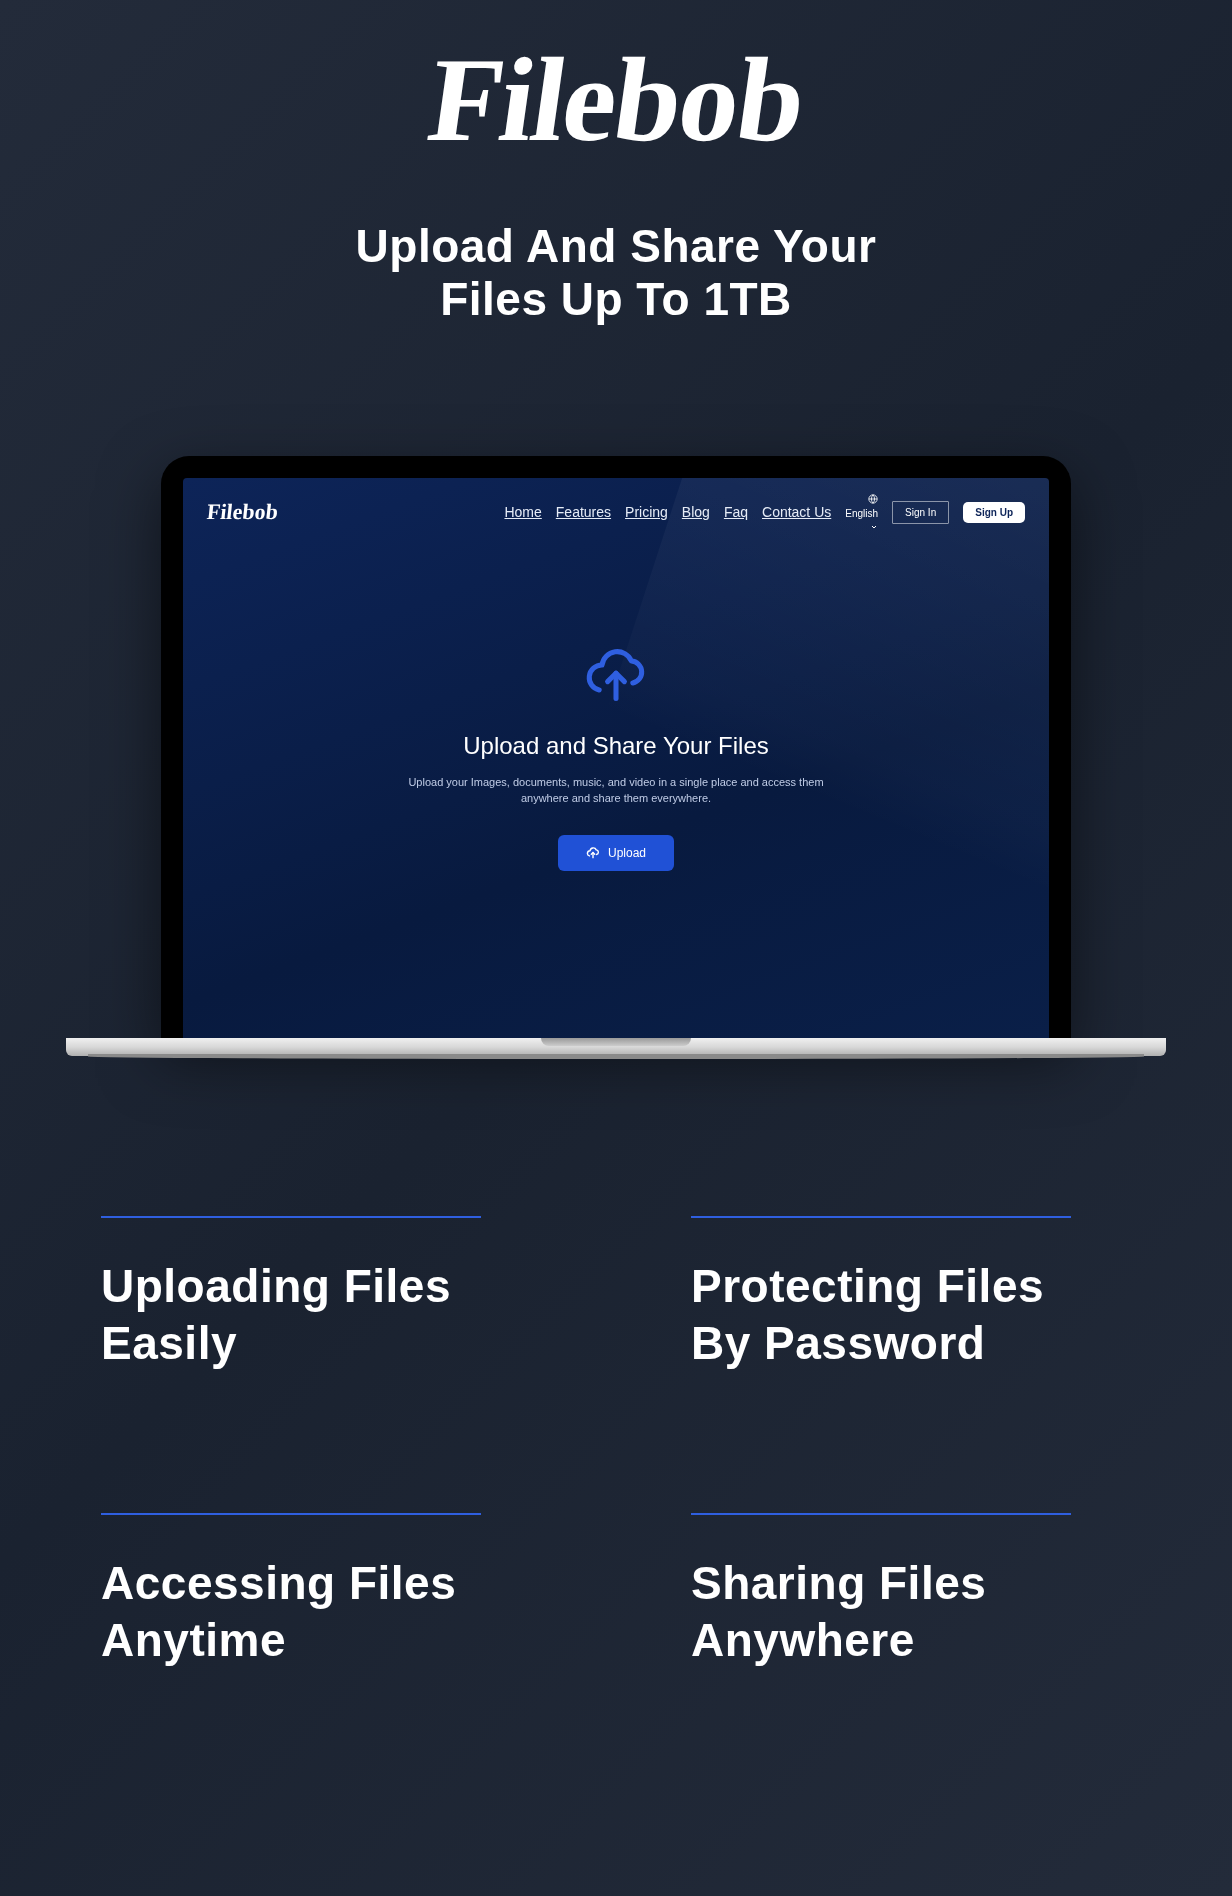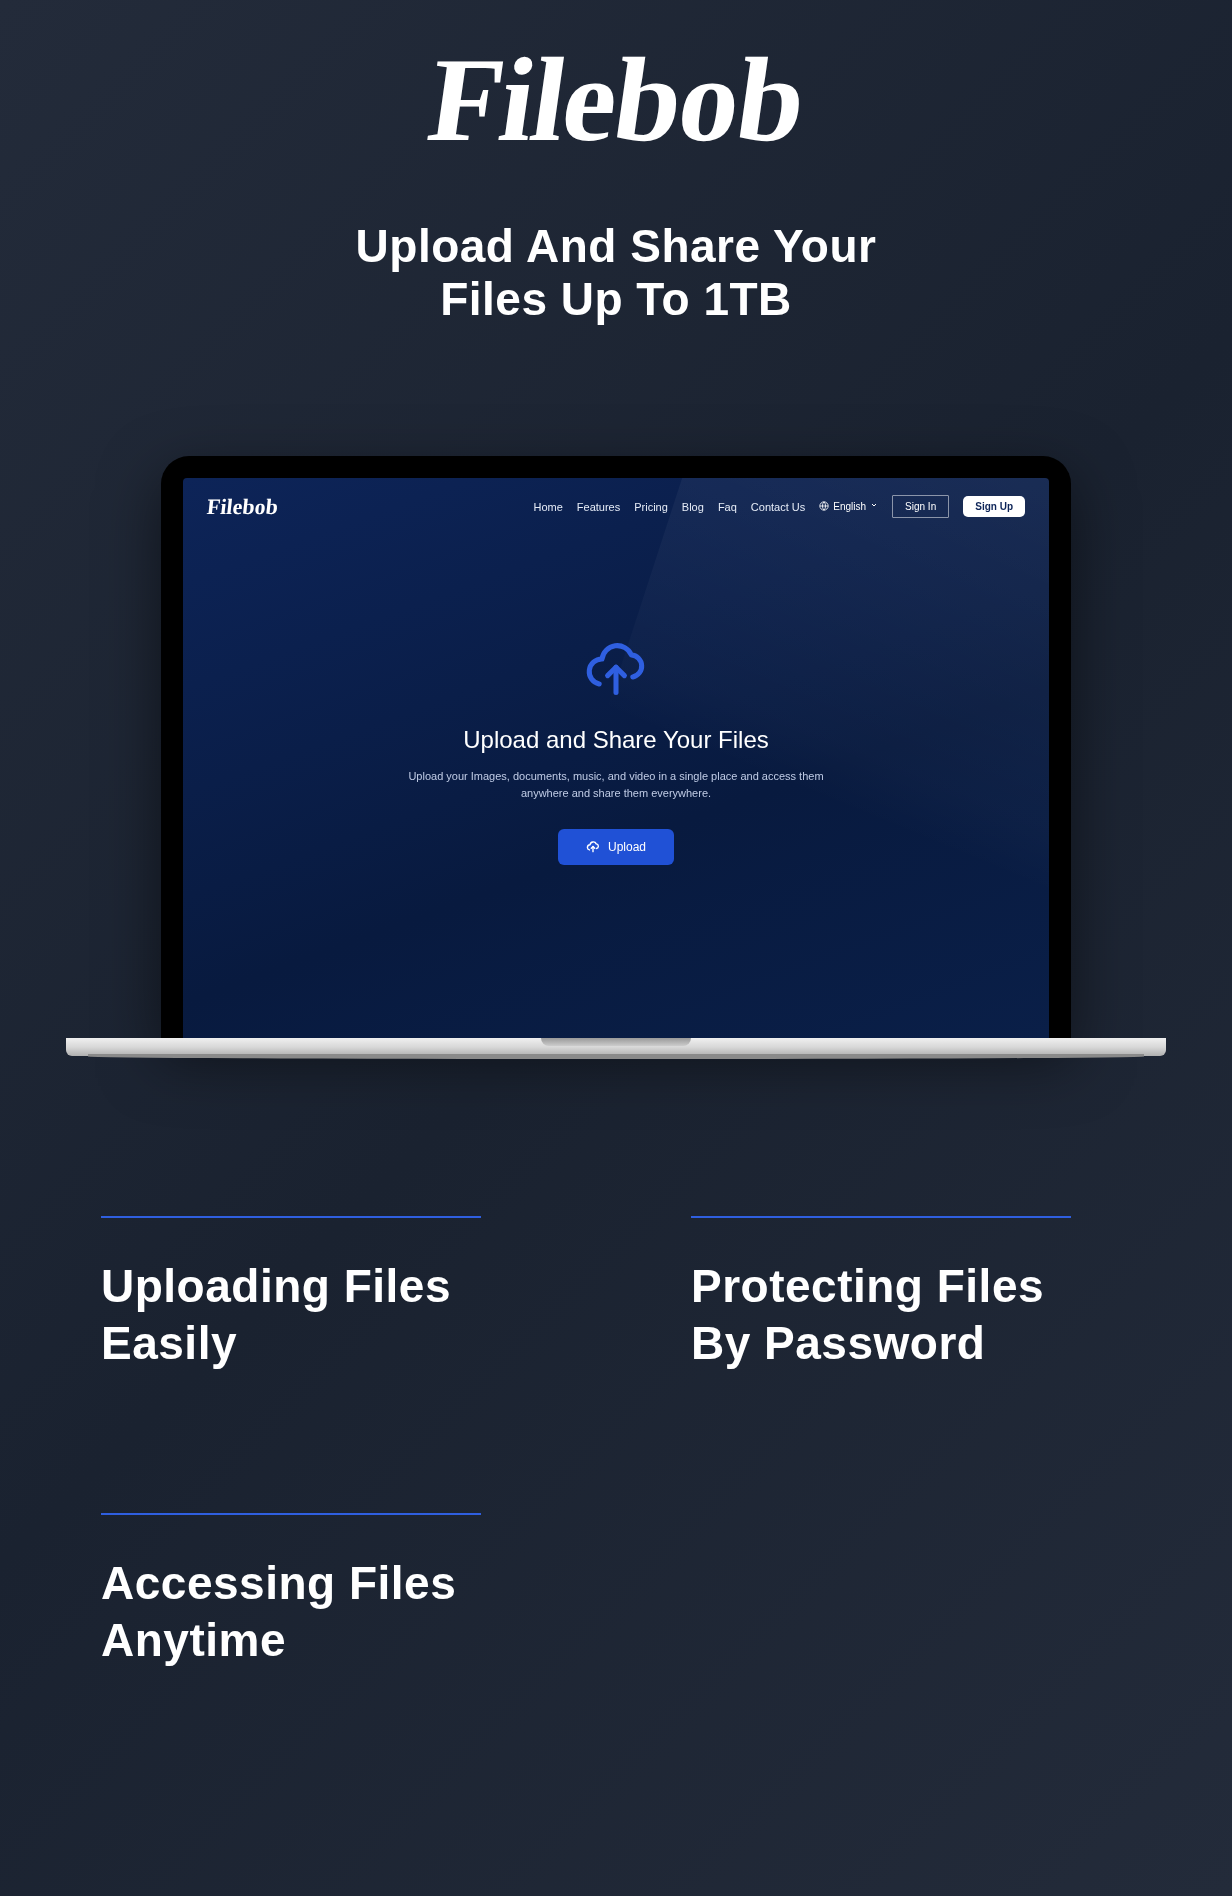--- a/index.html
+++ b/index.html
@@ -79,30 +79,32 @@
   }
   .brand {
     font-family: cursive;
     font-weight: 700;
     font-size: 22px;
     transform: skewX(-6deg);
     flex: 0 0 auto;
   }
   .nav-spacer { flex: 1; }
   .nav-link {
-    font-size: 11px;
+    font-size: 14px;
     font-weight: 500;
     color: #e6ecf7;
     white-space: nowrap;
+    text-decoration: underline;
   }
   .lang {
     display: inline-flex;
-    align-items: flex-start;
+    align-items: flex-end;
     gap: 4px;
     font-size: 10px;
+    flex-direction: column;
   }
   .btn-outline {
     font-size: 10px;
     padding: 5px 12px;
     border: 1px solid rgba(255,255,255,0.5);
     border-radius: 1px;
     background: transparent;
     color: #fff;
   }
   .btn-solid {
@@ -284,15 +286,22 @@
         <span>By Password</span>
       </div>
     </div>
     <div class="feature">
       <div class="rule"></div>
       <div class="feature-text">
         <span>Accessing Files</span><br>
         <span>Anytime</span>
       </div>
     </div>
+    <div class="feature">
+      <div class="rule"></div>
+      <div class="feature-text">
+        <span>Sharing Files</span><br>
+        <span>Anywhere</span>
+      </div>
+    </div>
   </div>
 
 </div>
 
 </body></html>

